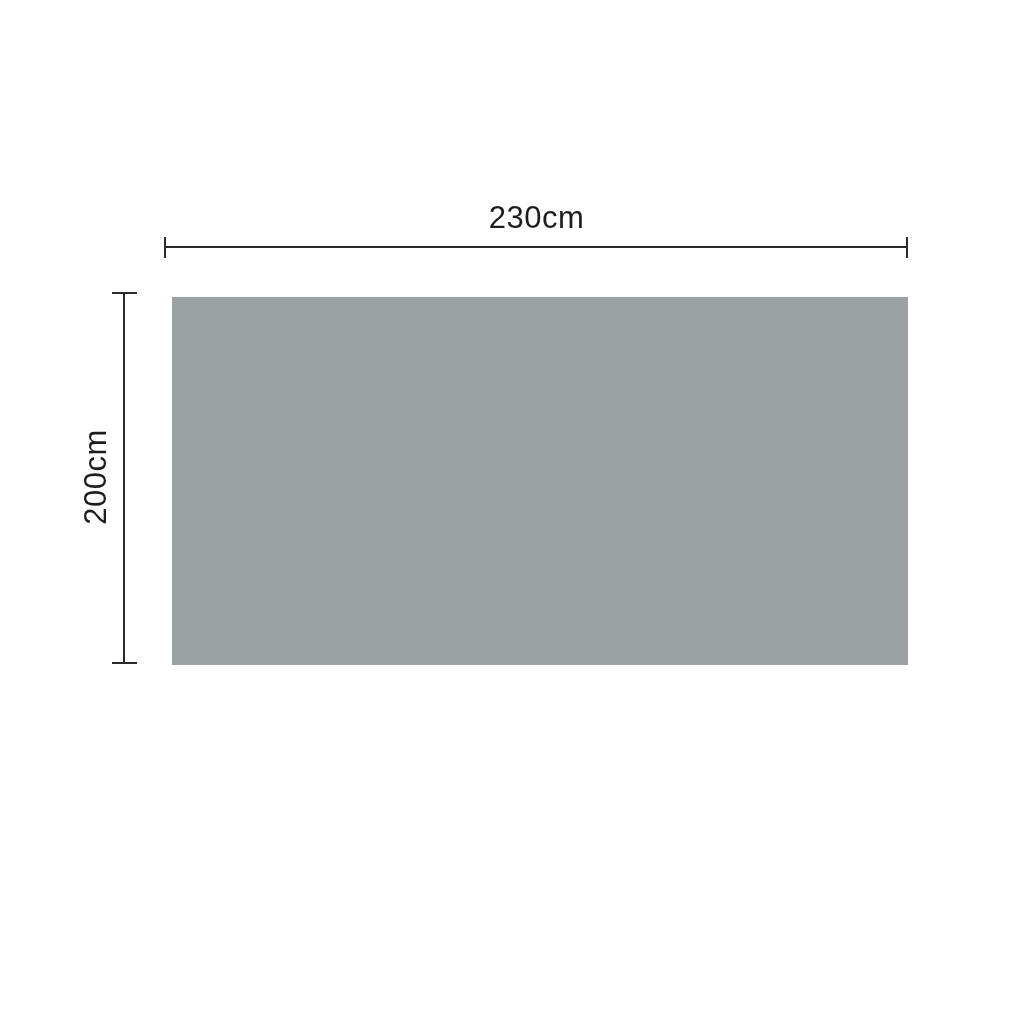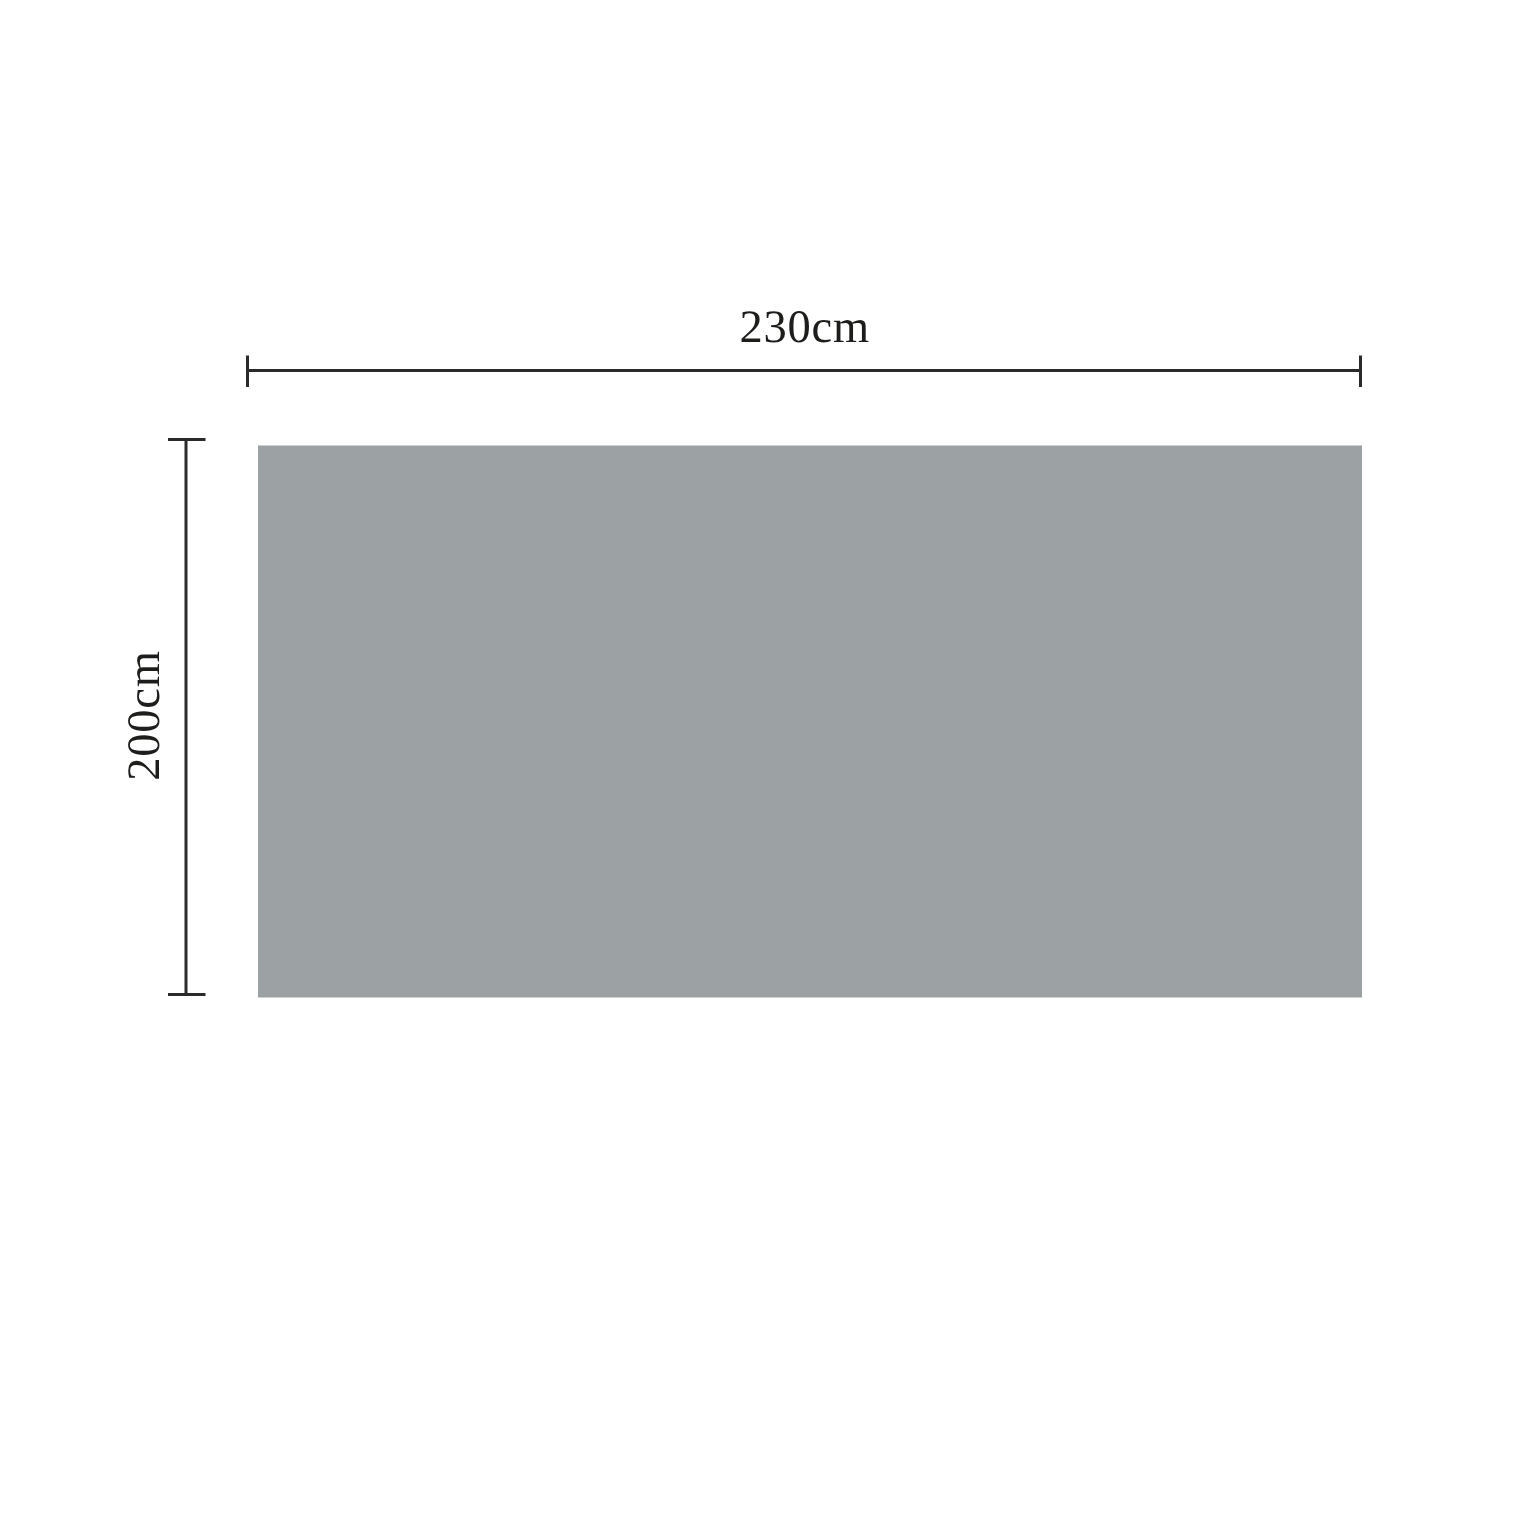--- a/index.html
+++ b/index.html
@@ -5,21 +5,21 @@
   html, body {
     margin: 0;
     padding: 0;
     background: #ffffff;
   }
   .canvas {
     position: relative;
     width: 1024px;
     height: 852px;
     background: var(--background, #ffffff);
-    font-family: Liberation Serif, serif;
+    font-family: Liberation Sans, sans-serif;
     overflow: hidden;
   }
   
   .rect {
     position: absolute;
     left: 172px;
     top: 297px;
     width: 736px;
     height: 368px;
     background: var(--rect_fill, #9ca1a4);

